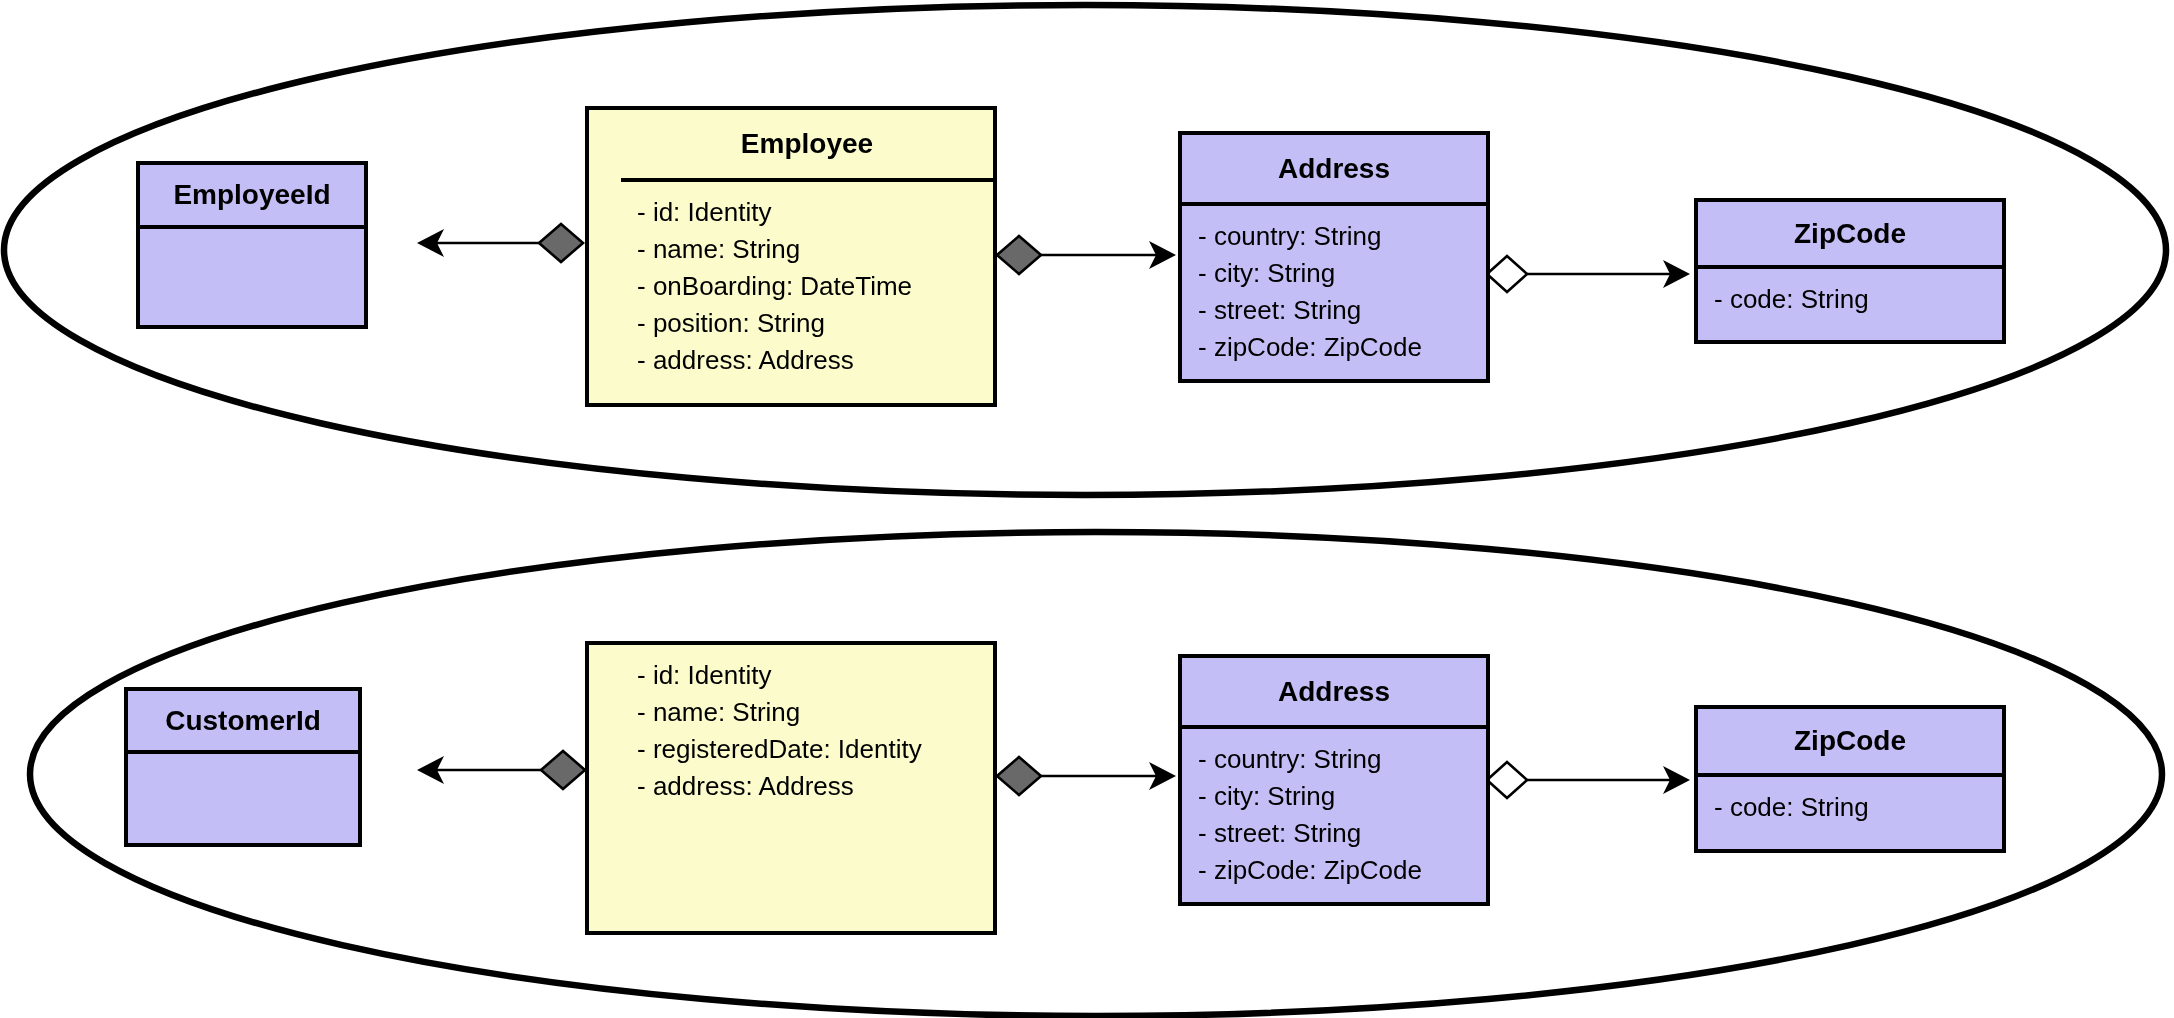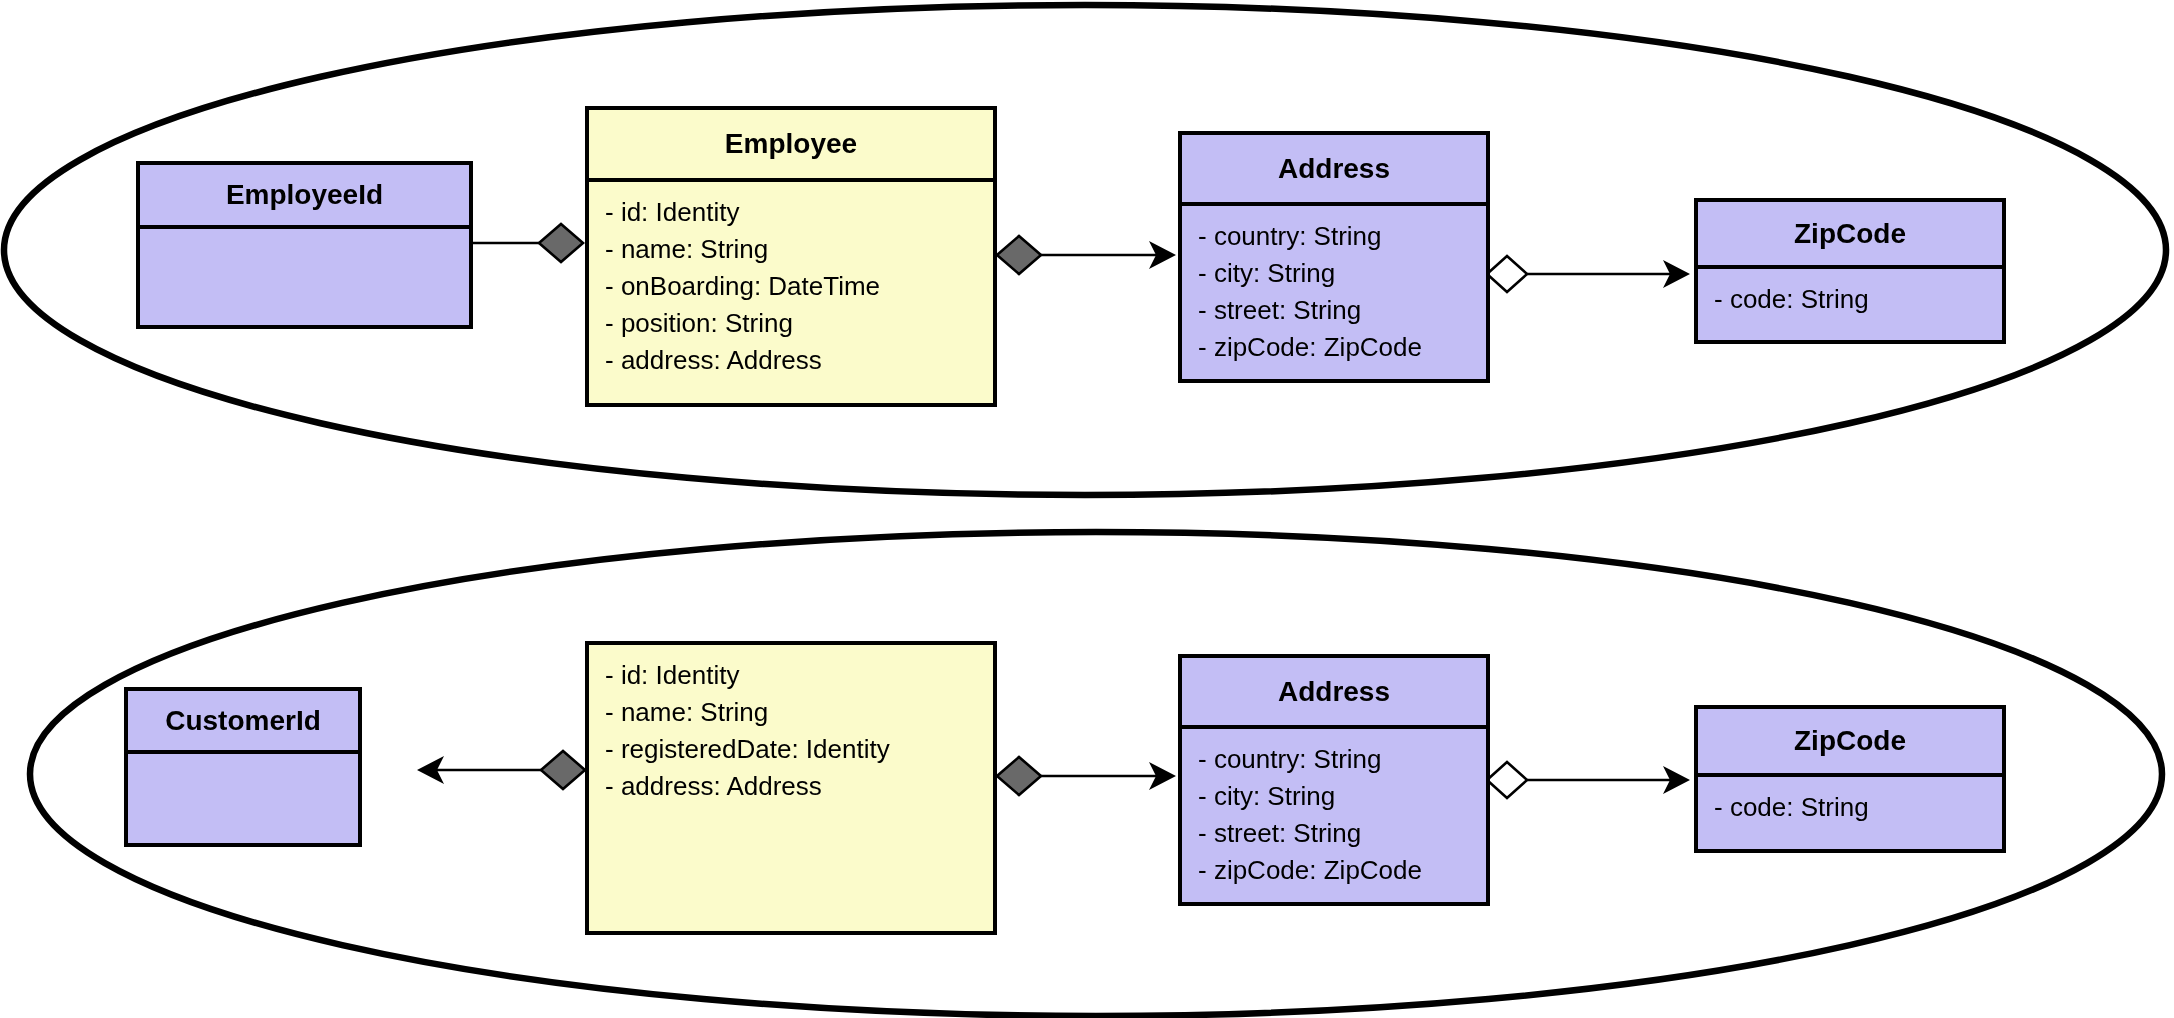--- a/index.html
+++ b/index.html
@@ -45,21 +45,21 @@
     fill: var(--stroke, #000000);
     stroke: none;
   }
   .class-box {
     position: absolute;
     box-sizing: border-box;
     border: 4px solid var(--stroke, #000000);
     display: flex;
     flex-direction: column;
   }
-  .class-box.entity { background: var(--entity-fill, #FBFBCB); }
+  .class-box.entity { background: var(--entity-fill, #FBFBCB); padding-left: 32px; }
   .class-box.value-object { background: var(--vo-fill, #C3BEF5); }
   .class-title {
     box-sizing: border-box;
     border-bottom: 4px solid var(--stroke, #000000);
     display: flex;
     align-items: center;
     justify-content: center;
     font-weight: bold;
     font-size: 28px;
     color: #000000;
@@ -117,21 +117,21 @@
       <polygon class="arrowhead" points="1176,776 1149,762 1156,776 1149,790"></polygon>
     </g>
 
     <g>
       <line class="link-line" x1="1527" y1="780" x2="1672" y2="780"></line>
       <polygon class="diamond-hollow" points="1487,780 1507,762 1527,780 1507,798"></polygon>
       <polygon class="arrowhead" points="1690,780 1663,766 1670,780 1663,794"></polygon>
     </g>
   </svg>
 
-  <div class="class-box value-object" style="left:136px;top:161px;width:337px;height:168px">
+  <div class="class-box value-object" style="left:136px;top:161px;width:232px;height:168px">
     <div class="class-title" style="height:64px">EmployeeId</div>
     <div class="class-attrs"></div>
   </div>
 
   <div class="class-box entity" style="left:585px;top:106px;width:412px;height:301px">
     <div class="class-title" style="height:72px">Employee</div>
     <div class="class-attrs">
       <div class="class-attr">- id: Identity</div>
       <div class="class-attr">- name: String</div>
       <div class="class-attr">- onBoarding: DateTime</div>

